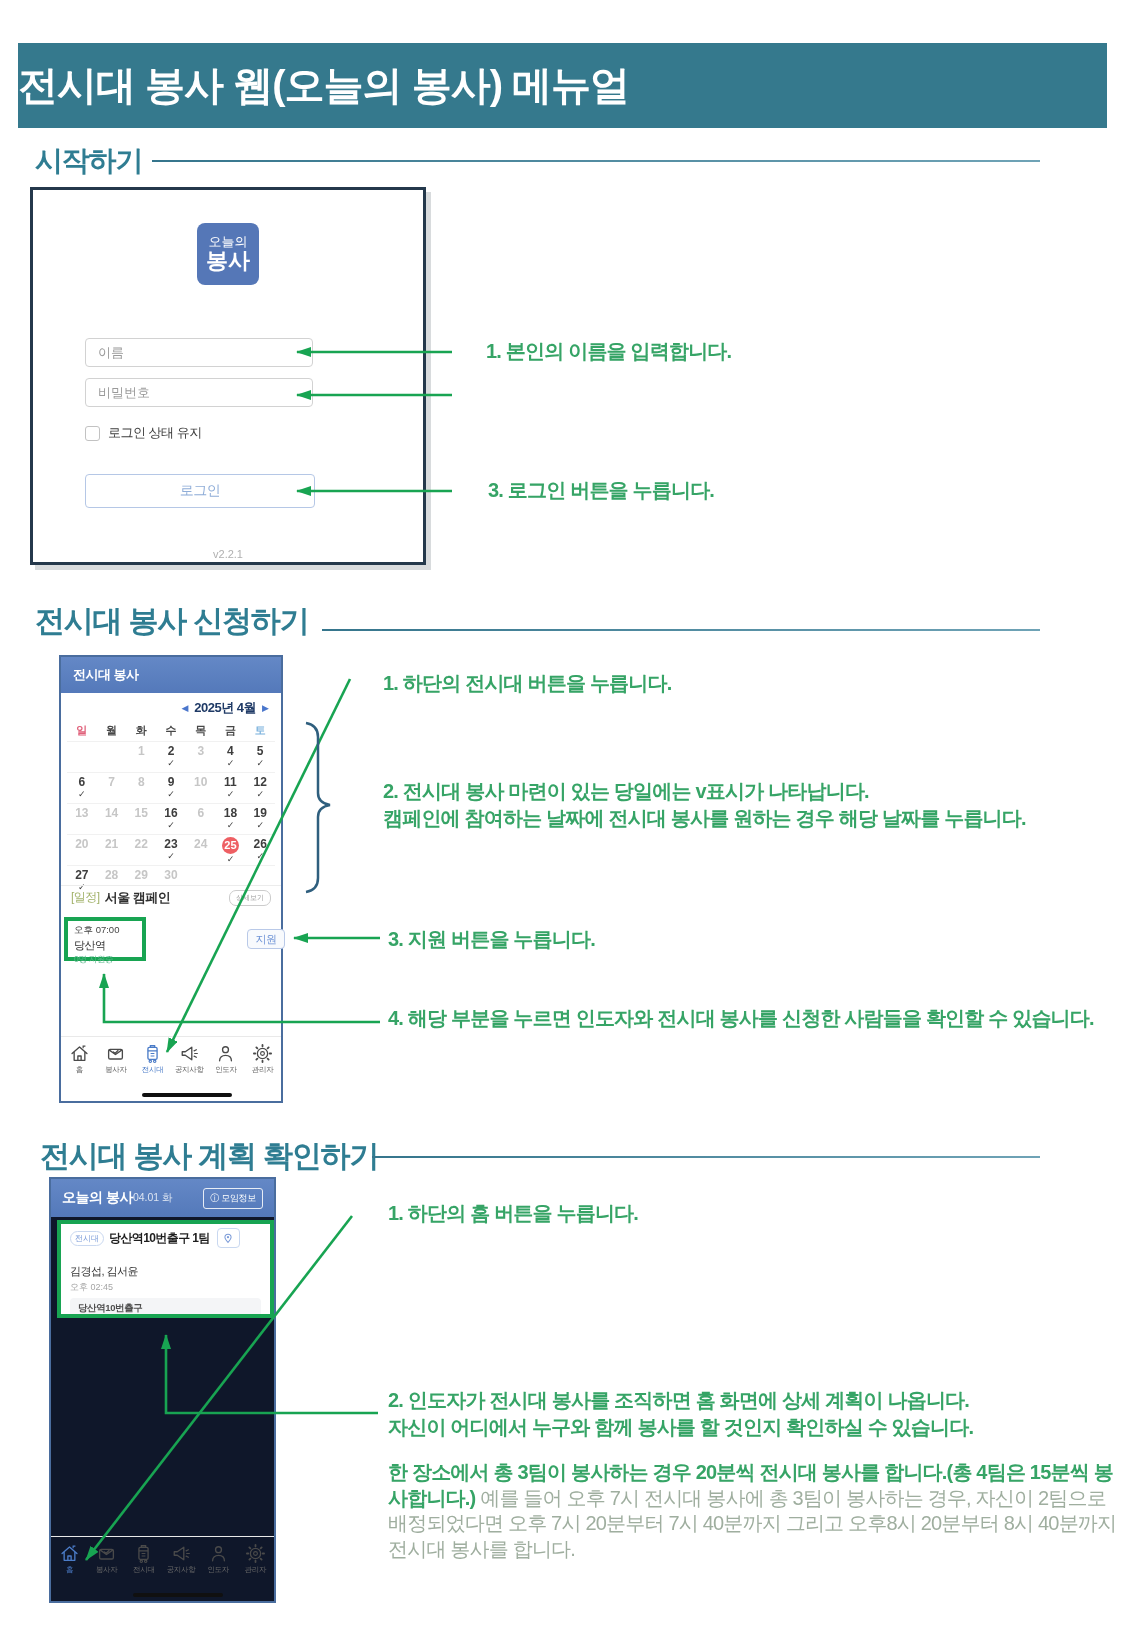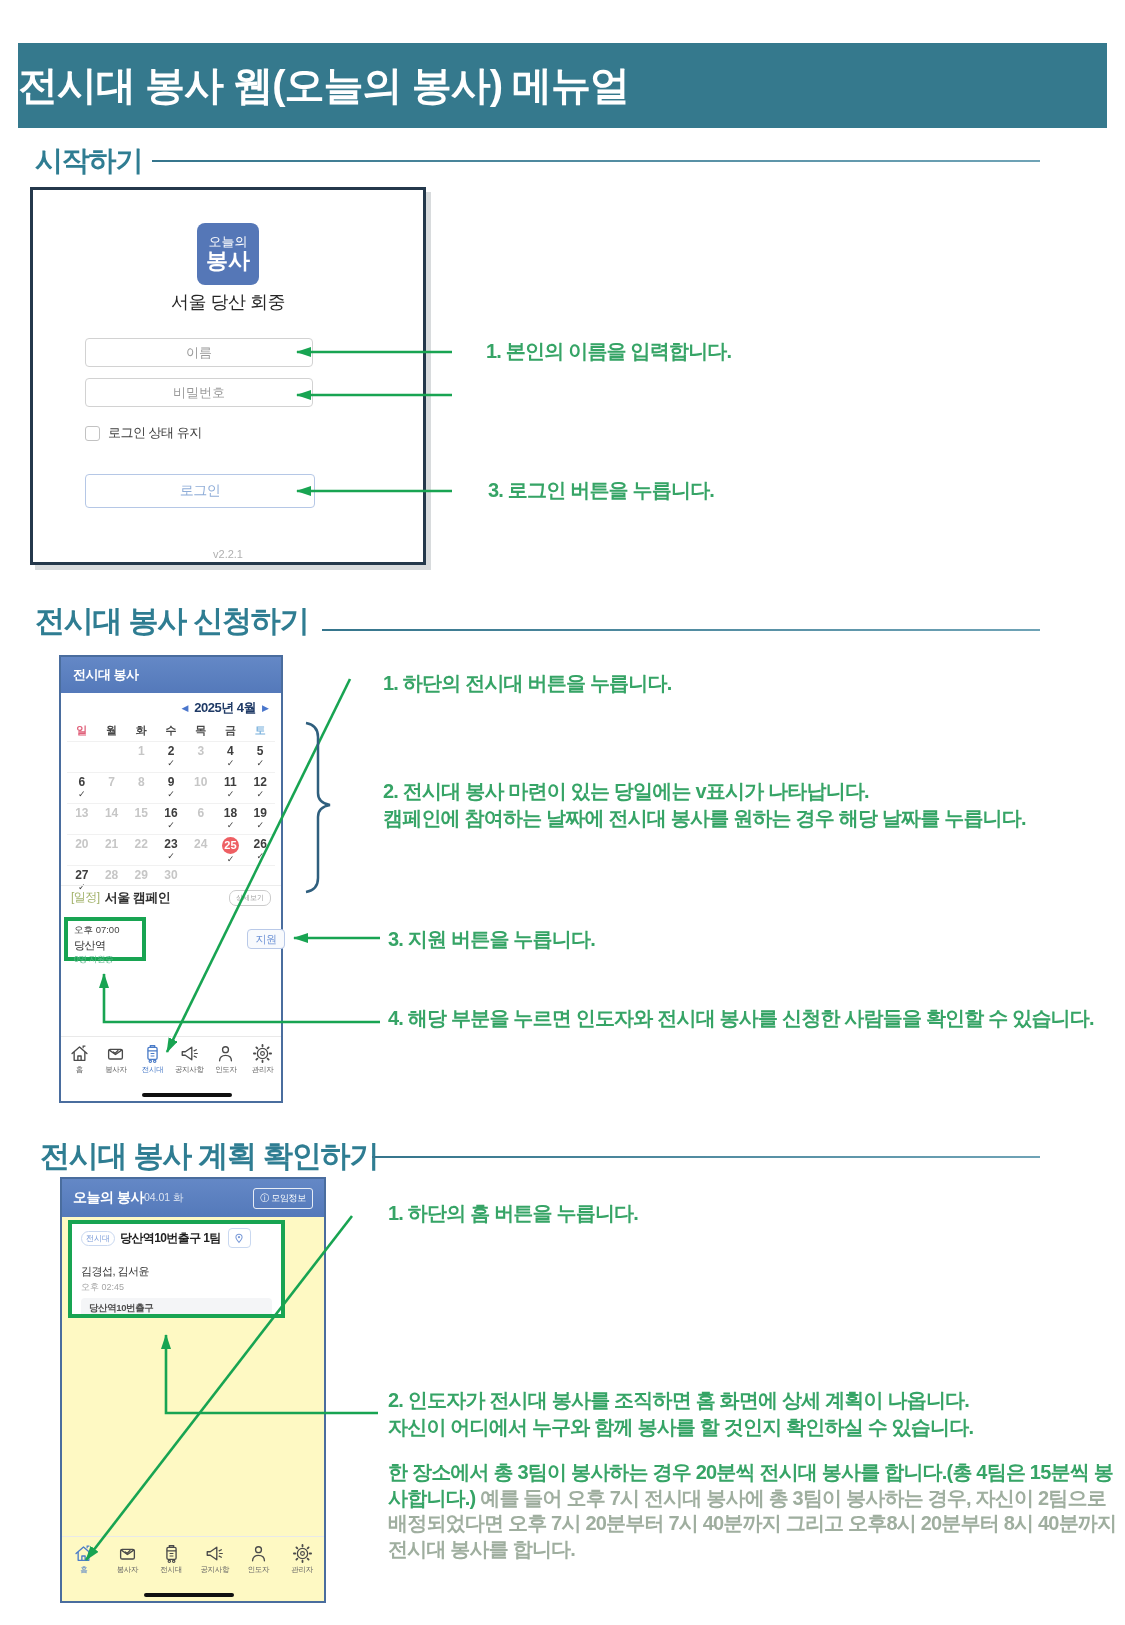--- a/index.html
+++ b/index.html
@@ -13,33 +13,33 @@
 
   
   .sec-head{position:absolute;color:#2f7d92;font-weight:700;letter-spacing:-1.2px;white-space:nowrap;}
   .sec-line{position:absolute;height:2px;background:linear-gradient(to right,#35758c,#6fa3b6);}
 
   
   .anno{position:absolute;color:#36a466;font-size:20px;font-weight:600;letter-spacing:-0.8px;
         white-space:nowrap;line-height:27px;}
   .note{position:absolute;width:737px;font-size:20px;letter-spacing:-0.8px;line-height:25.5px;}
   .note .b{color:#36a466;font-weight:700;}
-  .note .r{color:#9fae9f;font-weight:700;}
+  .note .r{color:#9fae9f;font-weight:400;}
 
   
   .phone1{position:absolute;left:30px;top:187px;width:396px;height:378px;background:#fff;
           border:3px solid #24384b;box-shadow:5px 5px 0 rgba(100,110,120,.25);box-sizing:border-box;}
   .logo{position:absolute;left:50%;top:33px;transform:translateX(-50%);width:62px;height:62px;
         background:#5577b7;border-radius:8px;color:#fff;display:flex;flex-direction:column;
         align-items:center;justify-content:center;line-height:1.1;}
   .logo .t{font-size:13px;} .logo .b{font-size:22px;font-weight:700;}
   .congName{position:absolute;left:0;right:0;top:100px;text-align:center;font-size:18px;color:#262626;font-weight:500;letter-spacing:-0.5px;}
   .lg-input{position:absolute;left:52px;width:228px;height:29px;border:1px solid #d2d2d2;border-radius:4px;
             box-sizing:border-box;font-size:13px;color:#555;padding:0 12px;outline:none;background:#fff;
-            font-family:inherit;text-align:center;}
+            font-family:inherit;}
   .lg-input::placeholder{color:#9a9a9a;}
   .cbrow{position:absolute;left:52px;top:234px;display:flex;align-items:center;gap:8px;}
   .cb{width:13px;height:13px;border:1px solid #c2c2c2;border-radius:3px;background:#fff;}
   .cbl{font-size:13px;color:#3c3c3c;letter-spacing:-0.5px;}
   .lg-btn{position:absolute;left:52px;top:284px;width:228px;height:32px;border:1px solid #b5c7e6;border-radius:4px;
           background:#fff;color:#8fadd8;font-size:14px;display:flex;align-items:center;justify-content:center;
           letter-spacing:-0.5px;}
   .ver{position:absolute;left:0;right:0;top:358px;text-align:center;font-size:11px;color:#b0b0b0;}
 
   
@@ -82,21 +82,21 @@
              display:flex;justify-content:space-around;align-items:flex-start;padding-top:6px;}
   .nav-item{display:flex;flex-direction:column;align-items:center;gap:1px;color:#4a4a4a;width:34px;}
   .nav-item.active{color:#4b7cc8;}
   .nico{width:21px;height:21px;display:block;}
   .nico svg{width:21px;height:21px;display:block;}
   .nlbl{font-size:7.5px;color:#666;letter-spacing:-0.3px;white-space:nowrap;}
   .nav-item.active .nlbl{color:#4b7cc8;}
   .home-bar{position:absolute;height:4px;background:#101010;border-radius:2px;bottom:4px;}
 
   
-  .phone3{position:absolute;left:60px;top:1177px;width:266px;height:426px;background:#fef9c3;
+  .phone3{position:absolute;left:49px;top:1177px;width:227px;height:426px;background:#0f172a;
           border:2px solid #4a6d9e;box-sizing:border-box;}
   .p3-head{position:absolute;left:0;right:0;top:0;height:38px;background:linear-gradient(#6488c6,#5479ba);
            display:flex;align-items:center;padding:0 11px;box-sizing:border-box;color:#fff;}
   .p3-title{font-size:14px;font-weight:700;letter-spacing:-0.5px;}
   .p3-date{font-size:10.5px;color:rgba(255,255,255,.78);}
   .meet-btn{margin-left:auto;border:1px solid rgba(255,255,255,.85);border-radius:3px;font-size:9px;
             color:#fff;padding:3px 6px;letter-spacing:-0.3px;}
   .plan-card{position:absolute;left:6px;top:41px;width:217px;height:98px;border:4px solid #18a452;
              box-sizing:border-box;background:#fff;padding:4px 9px;overflow:hidden;}
   .pc-row1{display:flex;align-items:center;gap:5px;}
@@ -122,21 +122,20 @@
   </div>
 
   <div class="sec-head" style="left:35px;top:142px;font-size:28px;">시작하기</div>
   <div class="sec-line" style="left:152px;top:160px;width:888px;"></div>
 
   <div class="phone1">
     <div class="logo">
       <span class="t">오늘의</span>
       <span class="b">봉사</span>
     </div>
-    <div class="congName">서울 당산 회중</div>
     <input class="lg-input" style="top: 148px;" placeholder="이름">
     <input class="lg-input" style="top: 188px;" placeholder="비밀번호">
     <div class="cbrow">
       <span class="cb"></span>
       <span class="cbl">로그인 상태 유지</span>
     </div>
     <div class="lg-btn">로그인</div>
     <div class="ver">v2.2.1</div>
   </div>
 

